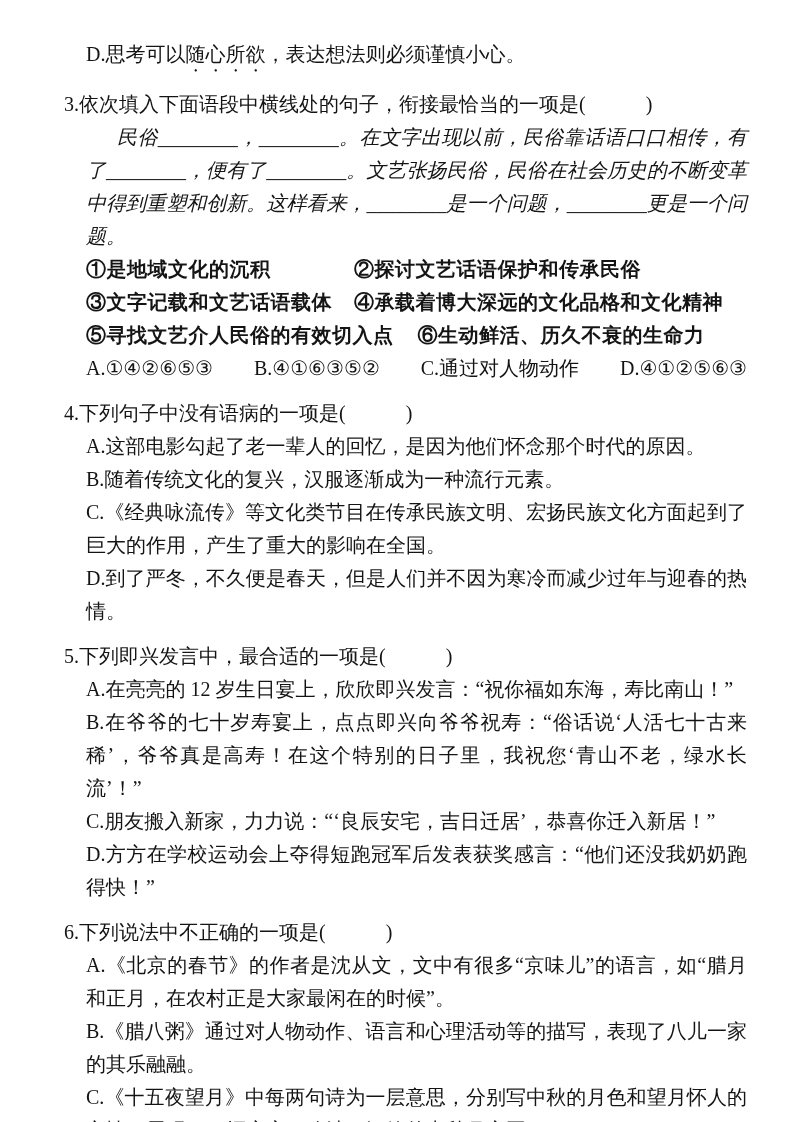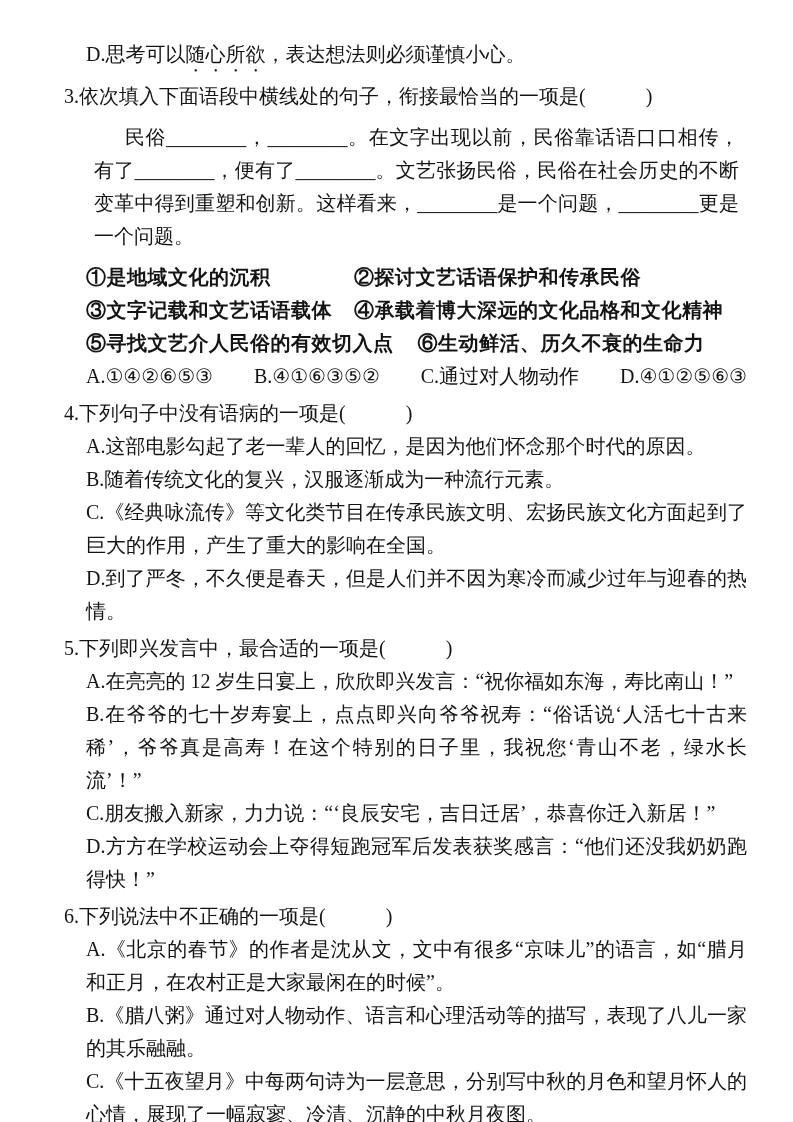--- a/index.html
+++ b/index.html
@@ -16,24 +16,25 @@
     padding: 38px 46px 0 64px;
     font-family: "Liberation Serif", "DejaVu Serif", serif;
     font-size: 20px;
     line-height: 33px;
     color: #141414;
     text-align: justify;
     overflow: hidden;
   }
   .indent { padding-left: 22px; }
   .line { min-height: 33px; }
-  .q-label { margin-top: 4px; }
+  .q-label { margin-top: 12px; }
   .passage {
-    margin: 8px;
+    margin: 0;
     text-indent: 1.55em;
+    font-style: italic;        
   }
   .emph {
     -webkit-text-emphasis: filled dot #141414;
     -webkit-text-emphasis-position: under right;
     text-emphasis: filled dot #141414;
     text-emphasis-position: under right;
   }
   .tag-row {
     display: flex;
     font-family: Liberation Sans, sans-serif;

